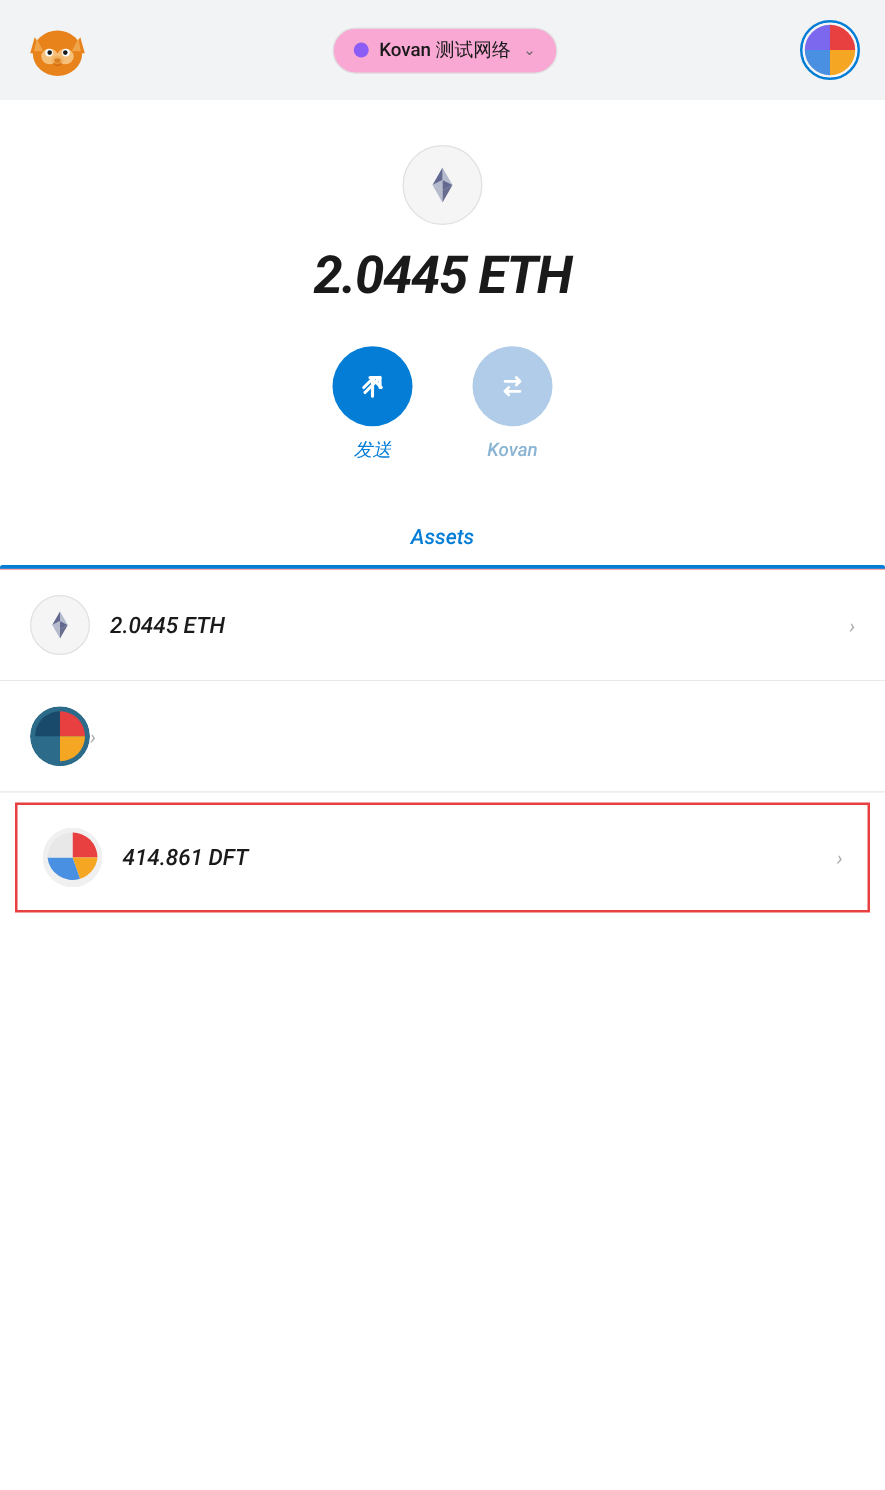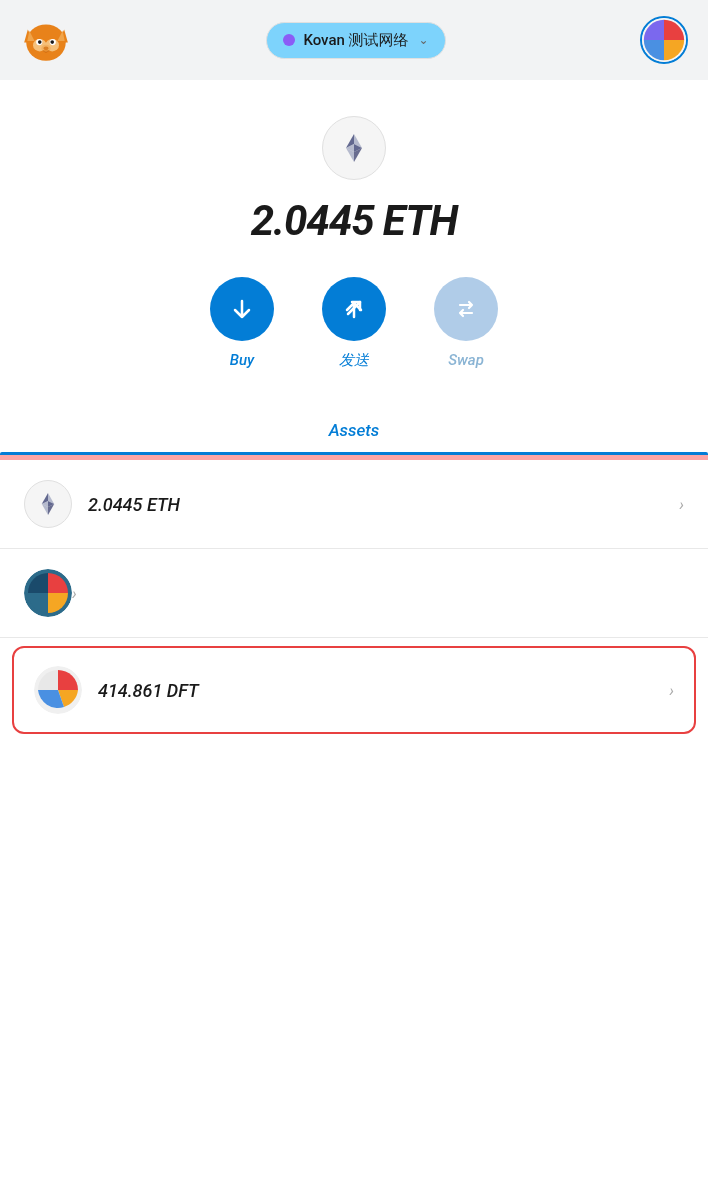--- a/index.html
+++ b/index.html
@@ -22,21 +22,21 @@
     }
 
     .metamask-logo {
       width: 52px;
       height: 52px;
     }
 
     .network-selector {
       display: flex;
       align-items: center;
-      background: #7dd3fc;
+      background: #f9a8d4;
       border-radius: 24px;
       padding: 8px 16px;
       gap: 8px;
       border: 1px solid #e0e0e0;
       cursor: pointer;
     }
 
     .network-dot {
       width: 12px;
       height: 12px;
@@ -150,21 +150,21 @@
       color: #037dd6;
     }
 
     .action-btn-label.disabled {
       color: #8ab4d4;
     }
 
     
     .tabs {
       display: flex;
-      border-bottom: 6px solid #fca5a5;
+      border-bottom: 2px solid #fca5a5;
     }
 
     .tab {
       flex: 1;
       text-align: center;
       padding: 14px 0;
       font-size: 17px;
       font-weight: 500;
       cursor: pointer;
       position: relative;
@@ -198,21 +198,21 @@
       display: flex;
       align-items: center;
       padding: 20px 24px;
       border-bottom: 1px solid #e8e8e8;
       cursor: pointer;
       background: white;
     }
 
     .asset-item.highlighted {
       border: 2.5px solid #e84040;
-      border-radius: 12px;
+      border-radius: 0;
       margin: 8px 12px;
       padding: 18px 20px;
     }
 
     .asset-icon {
       width: 48px;
       height: 48px;
       border-radius: 50%;
       flex-shrink: 0;
       overflow: hidden;
@@ -306,28 +306,20 @@
       </svg>
     </div>
   </div>
 
   <div class="balance-section">
     <span class="balance-amount">2.0445 ETH</span>
   </div>
 
   <div class="action-buttons">
 
-    <div class="action-btn-wrapper">
-      <div class="action-btn-circle active">
-        <svg width="28" height="28" viewBox="0 0 28 28" fill="white" xmlns="http://www.w3.org/2000/svg">
-          <path d="M14 6 L14 22 M7 15 L14 22 L21 15" stroke="white" stroke-width="2.5" fill="none" stroke-linecap="round" stroke-linejoin="round"></path>
-        </svg>
-      </div>
-      <span class="action-btn-label active">Buy</span>
-    </div>
 
     <div class="action-btn-wrapper">
       <div class="action-btn-circle active">
         <svg width="28" height="28" viewBox="0 0 28 28" fill="none" xmlns="http://www.w3.org/2000/svg">
           <path d="M14 22 L14 8 M7 15 L14 8 L21 15" stroke="white" stroke-width="2.5" fill="none" stroke-linecap="round" stroke-linejoin="round"></path>
           <path d="M6 21 L22 7" stroke="white" stroke-width="0" fill="none"></path>
 
           <line x1="8" y1="19" x2="20" y2="7" stroke="white" stroke-width="2.5" stroke-linecap="round"></line>
           <polyline points="12,7 20,7 20,15" stroke="white" stroke-width="2.5" fill="none" stroke-linecap="round" stroke-linejoin="round"></polyline>
         </svg>
@@ -336,21 +328,21 @@
     </div>
 
     <div class="action-btn-wrapper">
       <div class="action-btn-circle disabled">
         <svg width="28" height="28" viewBox="0 0 28 28" fill="none" xmlns="http://www.w3.org/2000/svg">
 
           <path d="M8 10 L20 10 M17 7 L20 10 L17 13" stroke="white" stroke-width="2.2" stroke-linecap="round" stroke-linejoin="round"></path>
           <path d="M20 18 L8 18 M11 15 L8 18 L11 21" stroke="white" stroke-width="2.2" stroke-linecap="round" stroke-linejoin="round"></path>
         </svg>
       </div>
-      <span class="action-btn-label disabled">Swap</span>
+      <span class="action-btn-label disabled">Kovan</span>
     </div>
 
   </div>
 
   <div class="tabs">
     <div class="tab active">
       <span>Assets</span>
     </div>
   </div>
 

